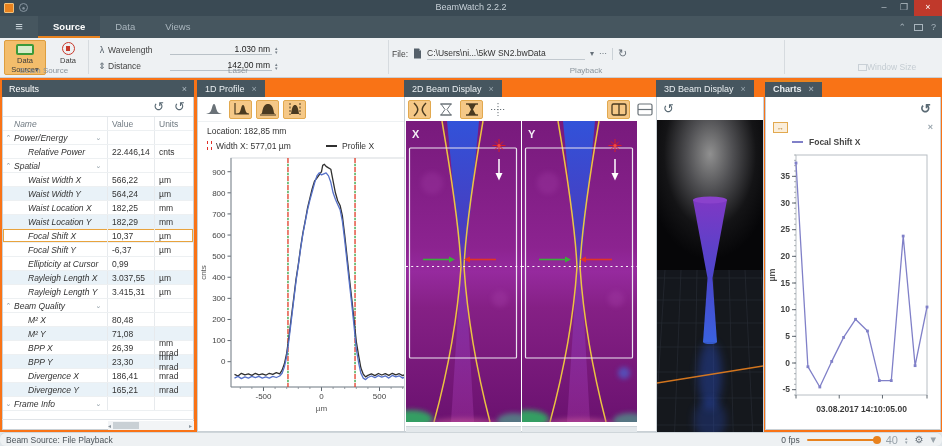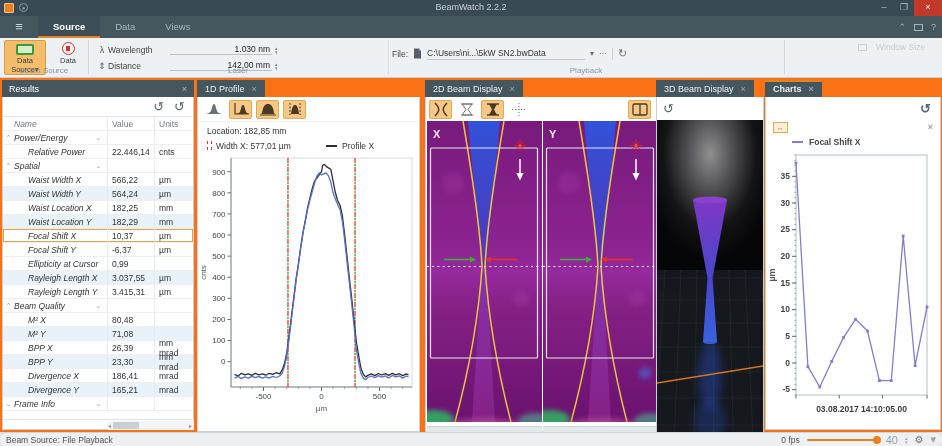--- a/index.html
+++ b/index.html
@@ -36,21 +36,21 @@
   .pause-icon i{position:absolute;top:3px;width:2px;height:5px;background:#C8392B;}
   .field-row{height:13px;display:flex;align-items:center;font-size:8.5px;color:#444;}
   .f-icon{width:12px;text-align:center;color:#55606A;font-size:9px;}
   .f-label{width:62px;}
   .f-value{width:102px;text-align:right;color:#222;border-bottom:1px solid #B9C1C7;padding-right:2px;}
   .spinner{width:9px;display:flex;flex-direction:column;line-height:4px;font-size:5px;color:#778089;padding-left:3px;}
   .file-row{left:392px;top:9px;display:flex;align-items:center;font-size:8.5px;color:#444;gap:5px;}
   .file-path{width:158px;color:#333;border-bottom:1px solid #C2C9CF;padding-bottom:1px;white-space:nowrap;overflow:hidden;}
   .mini{color:#667079;font-size:8px;}
   .vdiv{width:1px;height:12px;background:#CBD2D7;}
-  .win-size-ph{left:858px;top:4px;display:flex;gap:9px;align-items:center;color:#C4CCD2;font-size:8.5px;}
+  .win-size-ph{left:858px;top:24px;display:flex;gap:0;align-items:center;color:#C4CCD2;font-size:8.5px;}
   .ph-icon{width:9px;height:7px;border:1px solid #C9D0D6;}
 
   
   .main{left:0;top:78px;width:942px;height:354px;background:#f97316;}
   .panel-tabstrip{height:17px;display:flex;}
   .ptab{background:#46565F;color:#E9EEF1;font-size:9px;display:inline-flex;align-items:center;padding:0 8px;gap:7px;height:17px;}
   .ptab .x{color:#9AA8B0;font-size:9px;}
   .ptab.orange-top{box-shadow:inset 0 2px 0 #E8821E;}
   .pbody{background:#fff;border:1px solid #C9D0D5;border-top:none;}
 
@@ -83,21 +83,21 @@
   .tool-ic.sel{background:#F5C887;border:1px solid #E2A94F;}
   .prof-info{padding:4px 0 0 9px;font-size:8.5px;color:#333;position:relative;}
   .width-row{display:flex;align-items:center;height:13px;gap:4px;}
   .wmark{width:5px;height:9px;border-left:1.3px dashed #E03028;border-right:1.3px dashed #E03028;}
   .wmark.green{border-color:#2FA040;}
   .leg{position:absolute;left:128px;display:flex;align-items:center;gap:5px;}
   .leg .dash{width:11px;height:2px;background:#303030;}
   .leg .dash.blue{background:#5570C8;}
 
   
-  .beam2d{left:425px;top:2px;width:256px;height:352px;}
+  .beam2d{left:404px;top:2px;width:256px;height:352px;}
   .b2-toolbar{height:24px;display:flex;align-items:center;gap:3px;padding:2px 3px;}
   .b2-right{margin-left:auto;display:flex;gap:3px;}
   .beam-views{display:flex;gap:1px;padding:0 1px;}
   .beam-col .beam-foot{height:10px;background:#E3E8EB;border-top:1px solid #CDD4D9;}
 
   
   .beam3d{left:656px;top:2px;width:108px;height:352px;}
   .b3-toolbar{height:23px;display:flex;align-items:center;padding-left:6px;}
 
   

